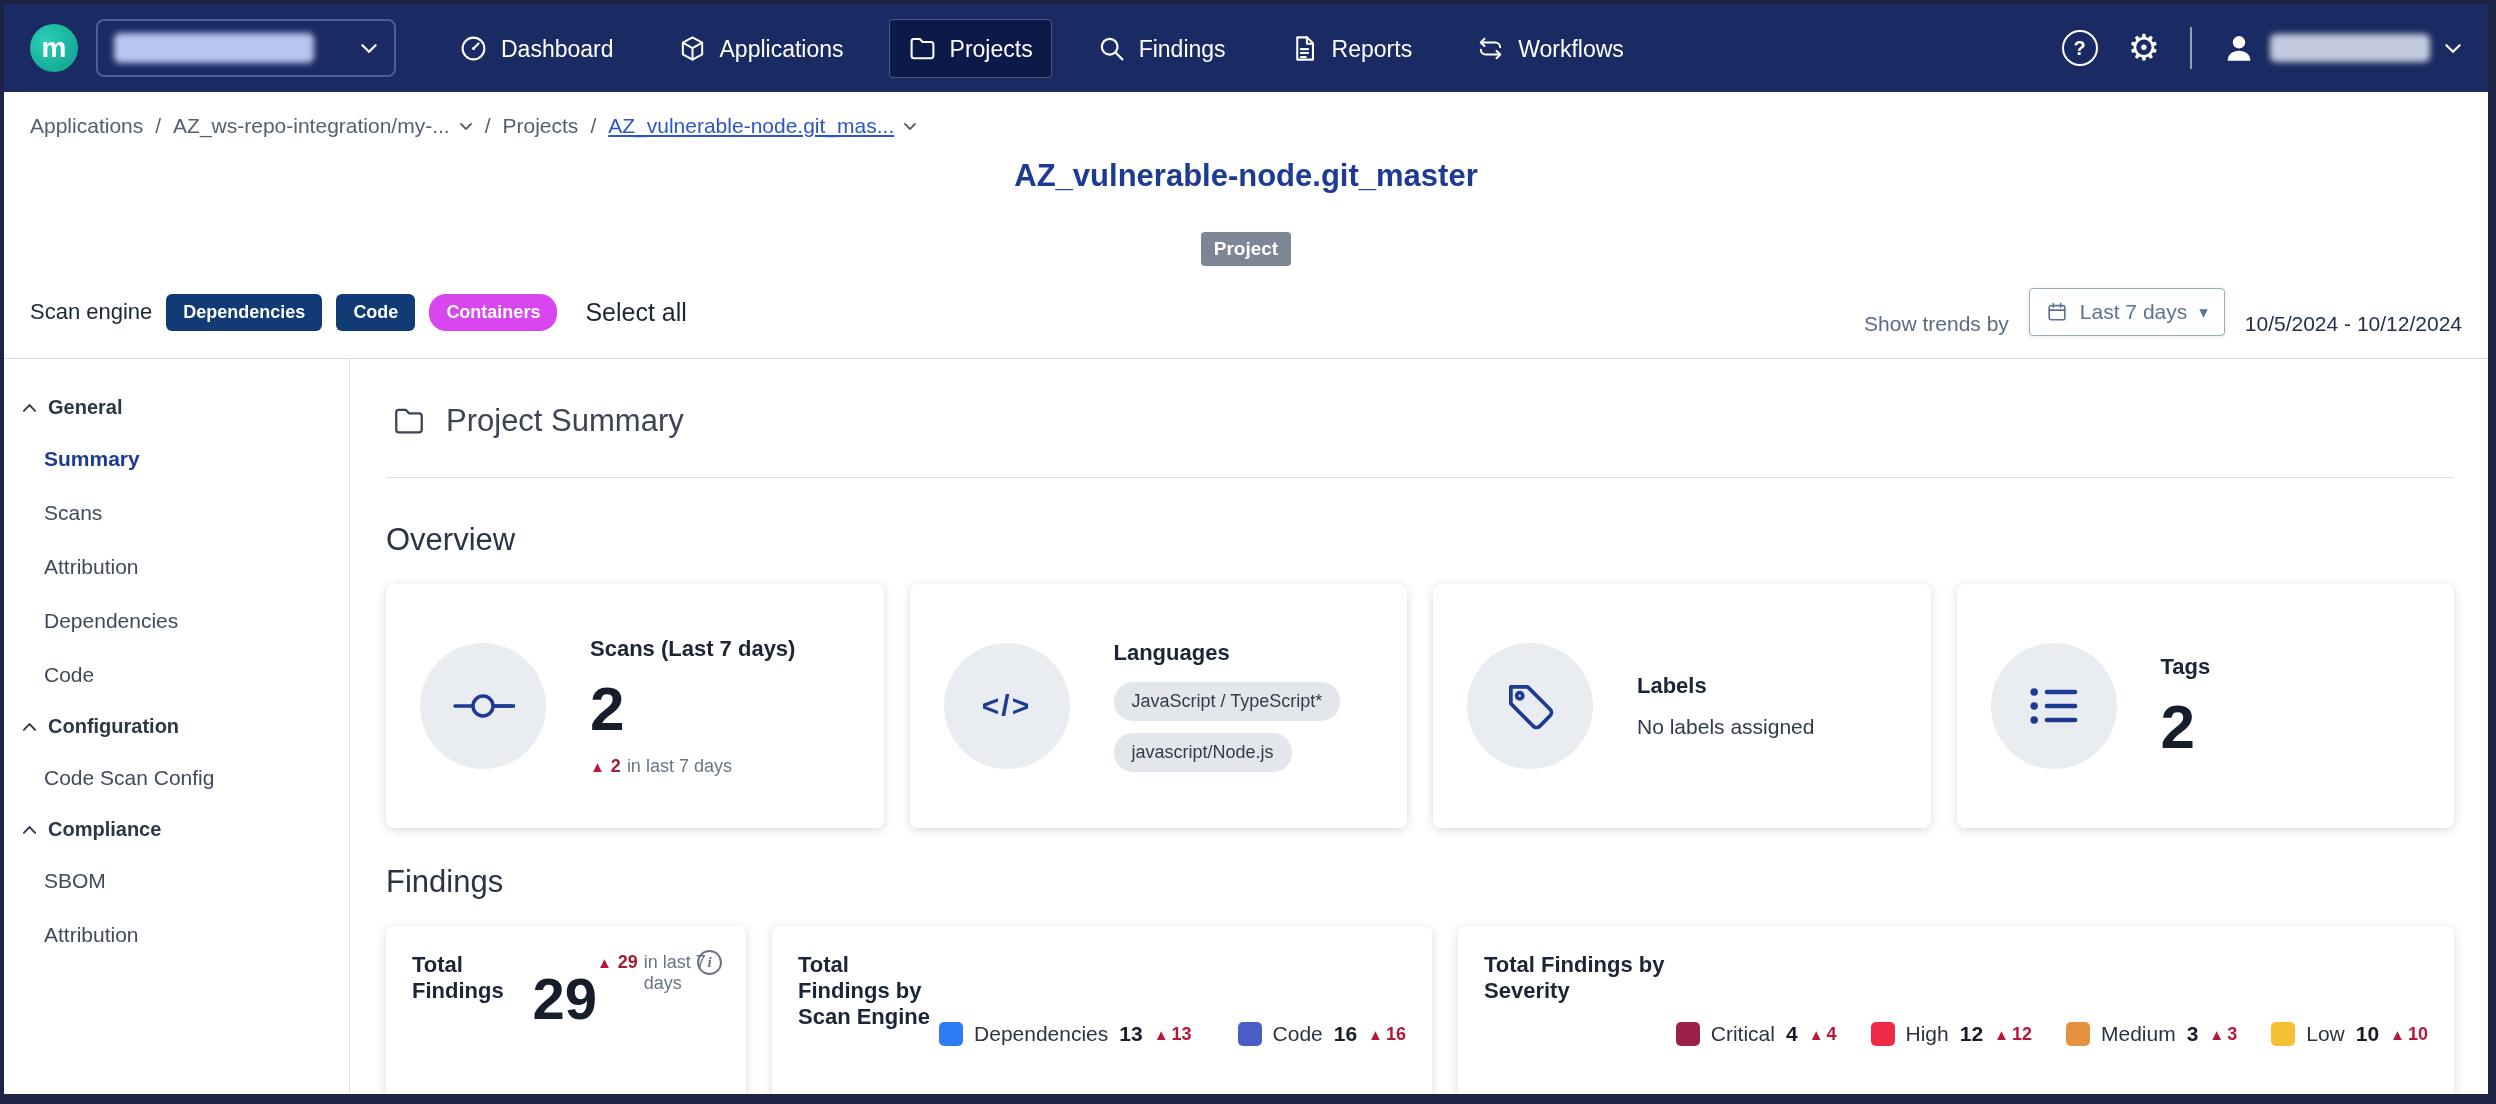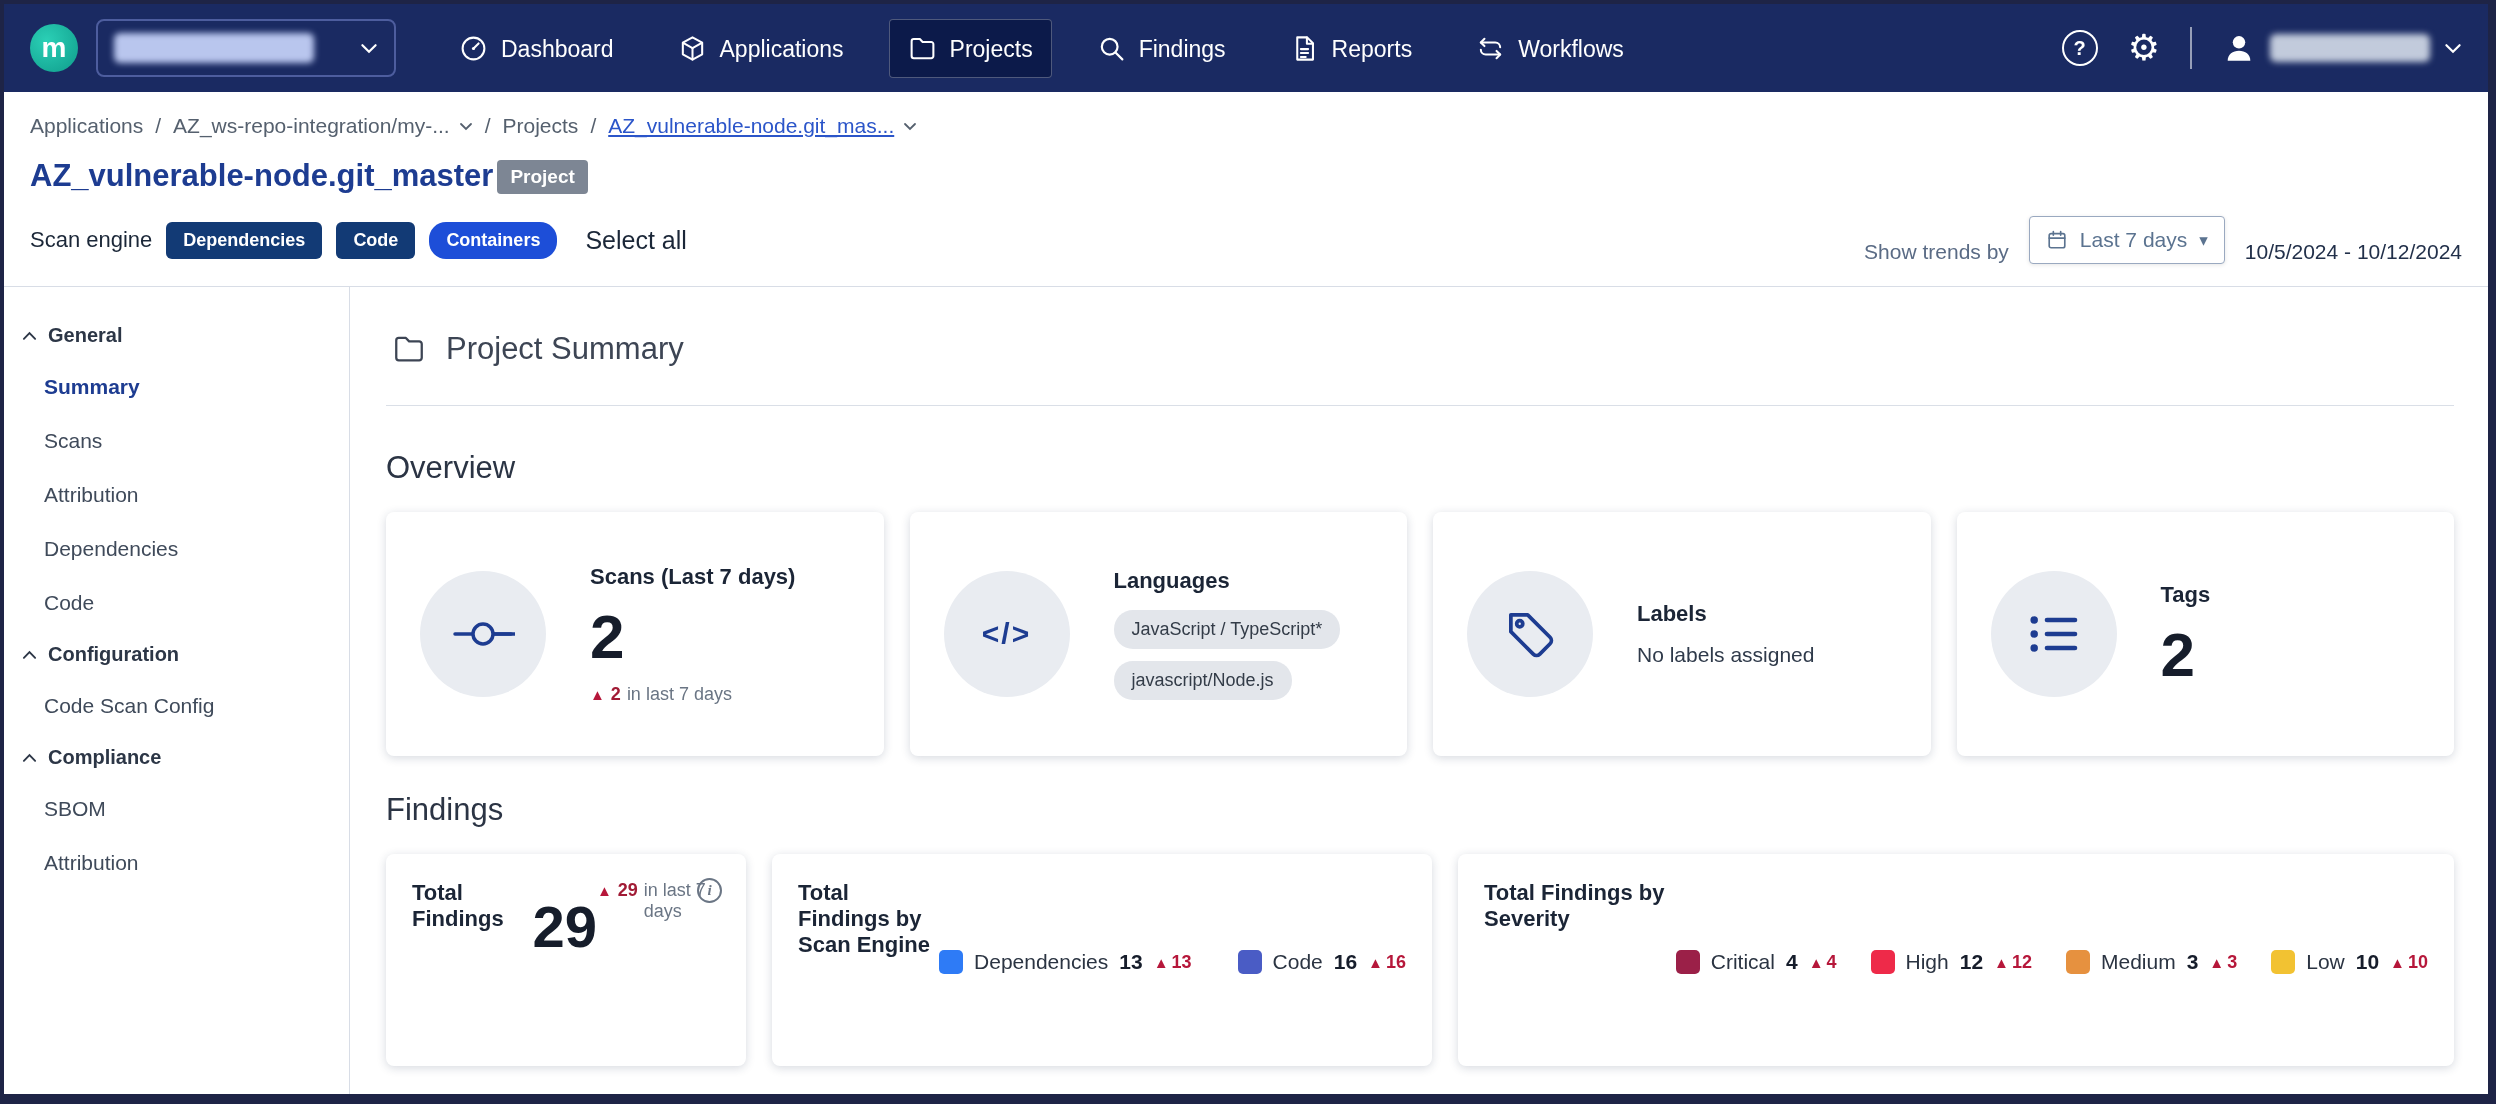--- a/index.html
+++ b/index.html
@@ -26,28 +26,28 @@
   .top-actions { margin-left: auto; display: flex; align-items: center; gap: 30px; }
   .help-btn { width: 36px; height: 36px; border: 2.5px solid #fff; border-radius: 50%; display: flex; align-items: center; justify-content: center; font-size: 20px; font-weight: bold; cursor: pointer; }
   .gear-btn { font-size: 36px; line-height: 1; cursor: pointer; }
   .vdiv { width: 2px; height: 42px; background: rgba(255,255,255,0.55); }
   .user { display: flex; align-items: center; gap: 14px; cursor: pointer; }
 
   
   .breadcrumb { display: flex; align-items: center; gap: 12px; padding: 22px 26px 10px; font-size: 21px; color: #55606e; }
   .bc-item { display: flex; align-items: center; gap: 9px; cursor: pointer; }
   .bc-proj-link { color: #2b55c9; text-decoration: underline; }
-  .title-row { display: flex; align-items: flex-end; gap: 4px; padding: 10px 26px 6px; }
+  .title-row { display: flex; align-items: center; gap: 38px; padding: 10px 26px 6px; flex-direction: column; }
   .page-title { font-size: 31px; color: #1d3c91; margin: 0; font-weight: bold; }
   .badge { background: #7d8694; color: #fff; font-size: 19px; padding: 6px 13px; border-radius: 4px; font-weight: bold; }
   .scan-row { display: flex; align-items: center; padding: 16px 26px 22px; gap: 14px; }
   .scan-label { font-weight: normal; font-size: 22px; color: #1b2738; }
   .pill { font-size: 18px; padding: 8px 17px; border-radius: 6px; color: #fff; font-weight: bold; cursor: pointer; }
   .pill.active { background: #123a75; }
-  .pill.disabled { background: #1d4ed8; cursor: default; border-radius: 17px; }
+  .pill.disabled { background: #d946ef; cursor: default; border-radius: 17px; }
   .select-all { font-size: 25px; color: #1b2738; margin-left: 14px; cursor: pointer; }
   .trends { margin-left: auto; display: flex; align-items: flex-end; gap: 20px; }
   .trends-label { color: #5a6b85; font-size: 21px; }
   .trends-dd { border: 1px solid #9aa9c0; border-radius: 4px; background: #fff; display: flex; align-items: center; gap: 12px; padding: 11px 16px; color: #5b7390; font-size: 21px; box-shadow: 0 1px 4px rgba(0,0,0,0.1); cursor: pointer; }
   .caret { font-size: 17px; color: #5b7390; }
   .date-range { font-size: 21px; color: #22304a; }
   .hdiv { border-top: 1px solid #d8dde6; }
 
   
   .body { flex: 1; display: flex; min-height: 0; }

